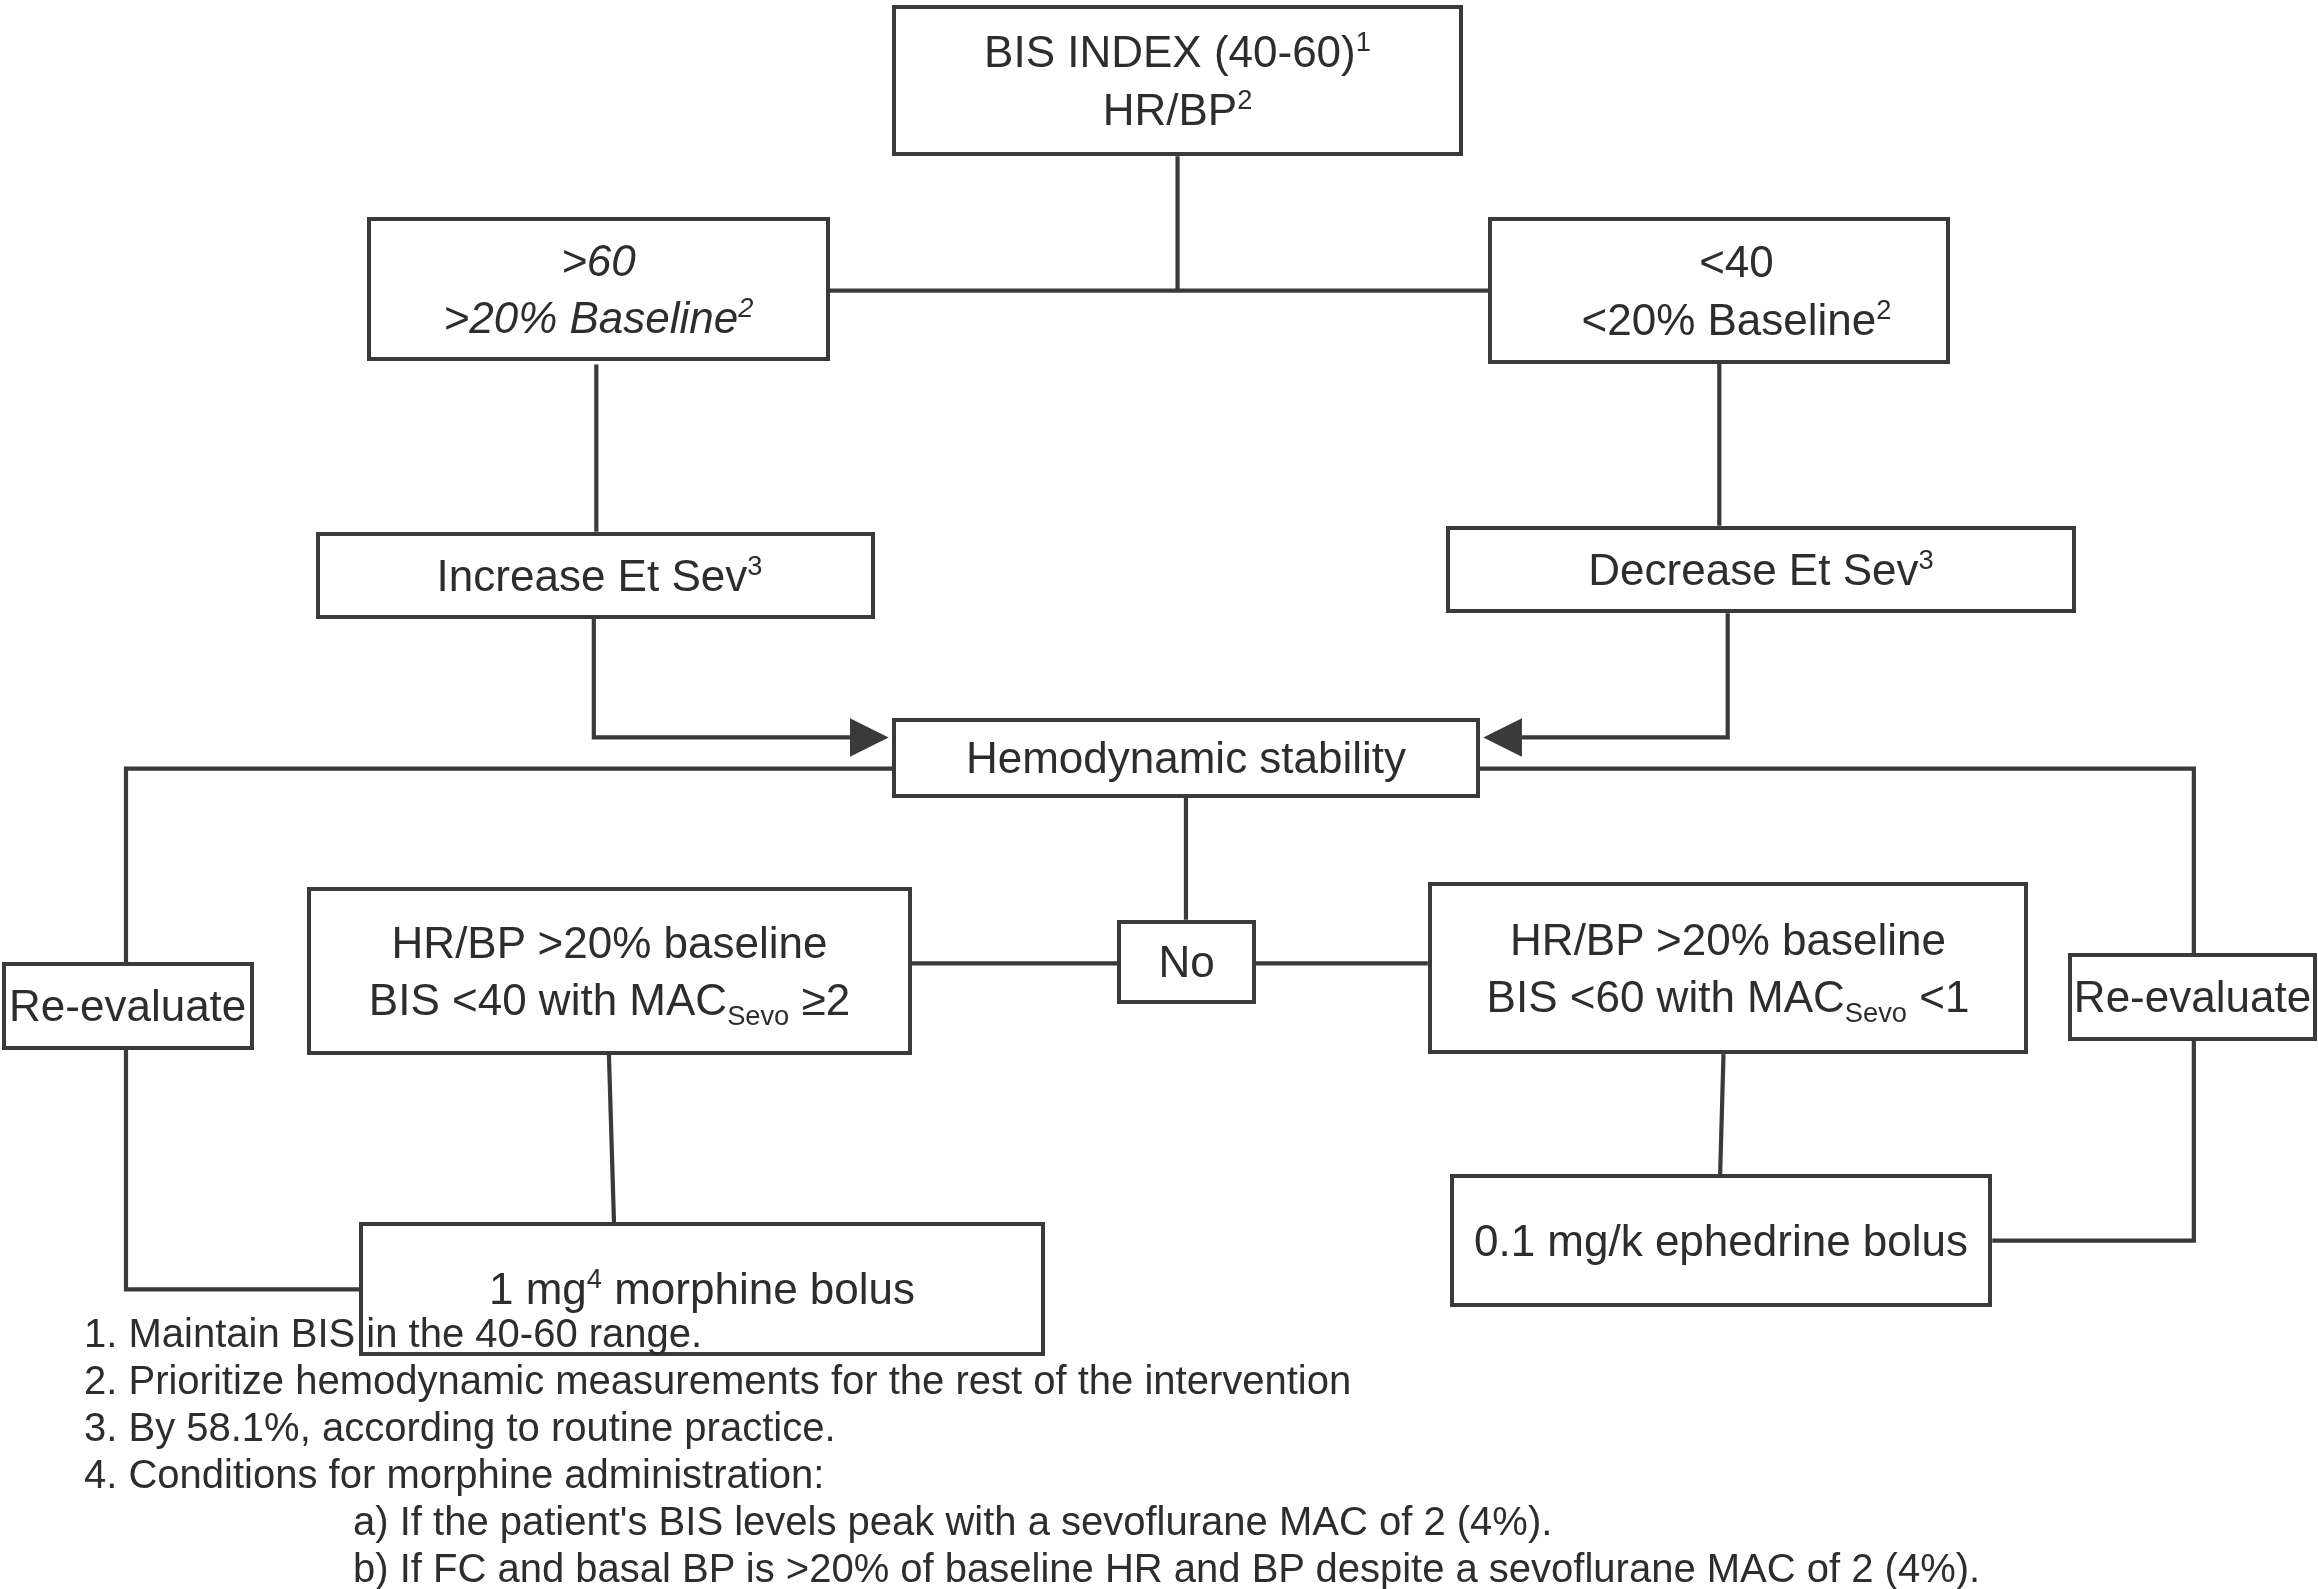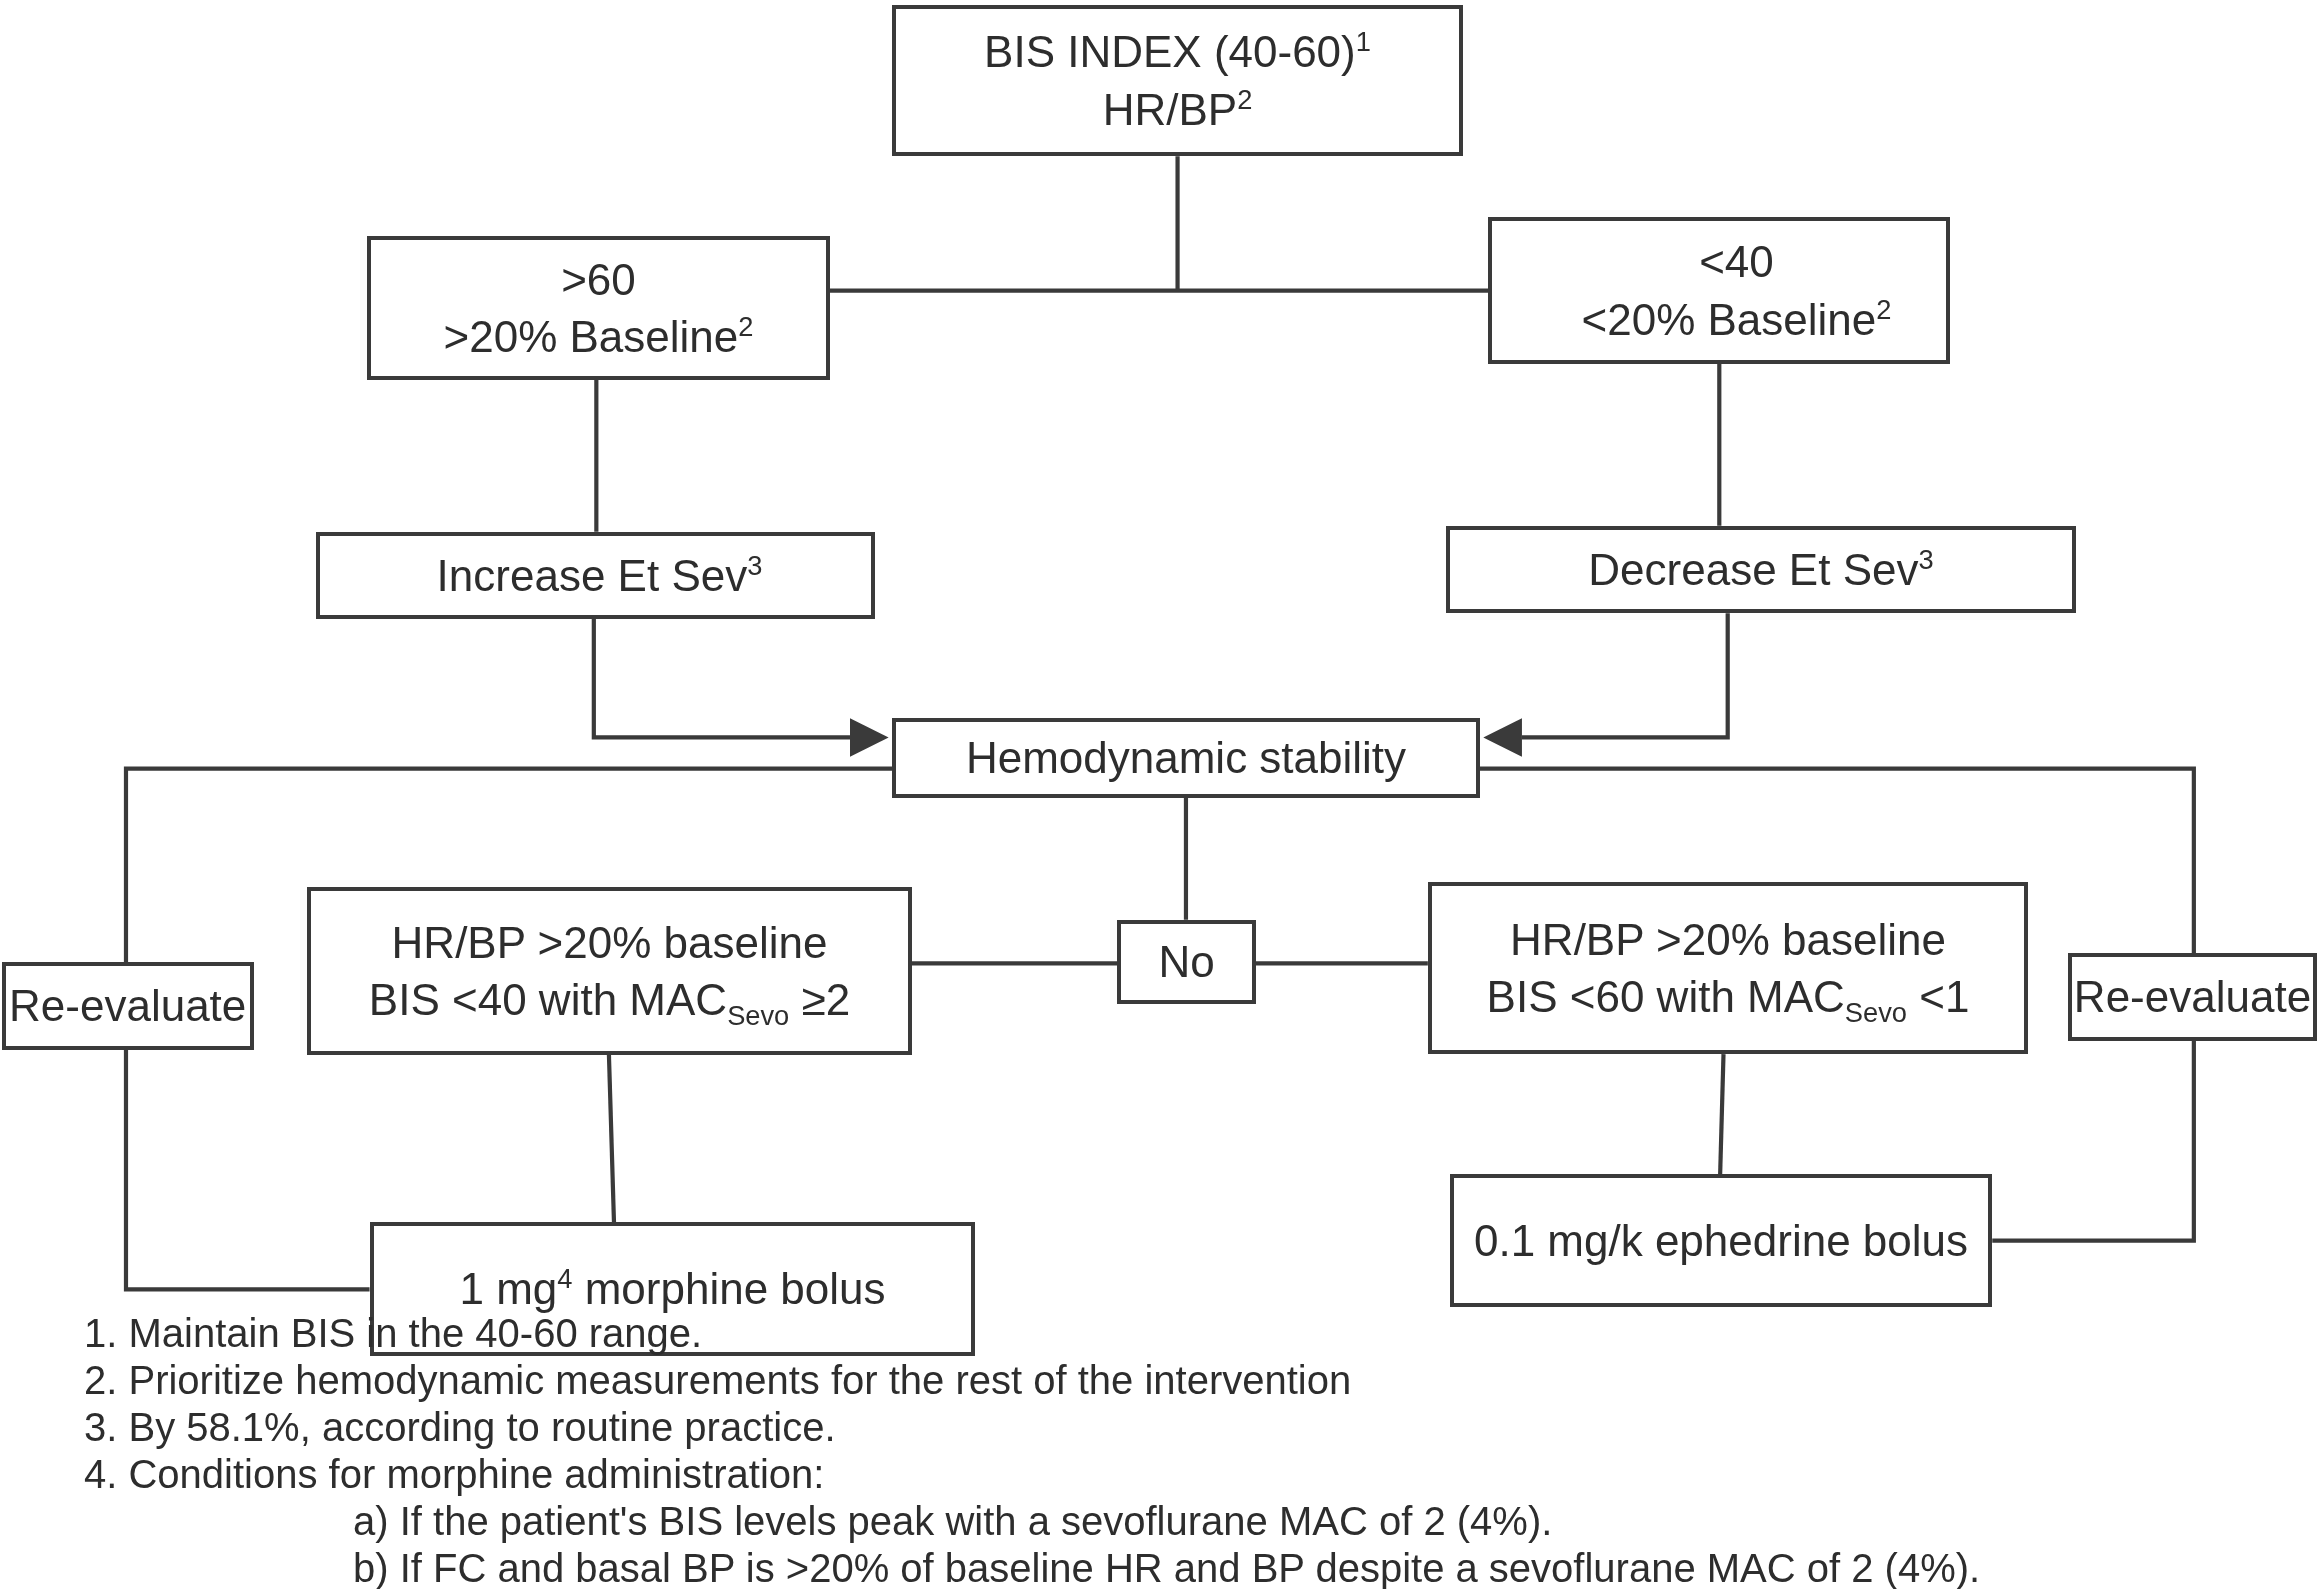--- a/index.html
+++ b/index.html
@@ -71,21 +71,21 @@
     <polyline points="1495,1147 1700,1147"></polyline>
     <polyline points="725,1256 731,1455"></polyline>
     <polyline points="2052,1255 2048,1398"></polyline>
   </svg>
 
   <div class="node" style="left:892px;top:5px;width:571px;height:151px;">
     <span class="line">BIS INDEX (40-60)<sup>1</sup></span>
     <span class="line">HR/BP<sup>2</sup></span>
   </div>
 
-  <div class="node" style="left:367px;top:236px;width:463px;height:144px;">
+  <div class="node" style="left:367px;top:217px;width:463px;height:144px;font-style:italic;">
     <span class="line">&gt;60</span>
     <span class="line">&gt;20% Baseline<sup>2</sup></span>
   </div>
 
   <div class="node" style="left:1488px;top:217px;width:462px;height:147px;padding-left:35px;">
     <span class="line">&lt;40</span>
     <span class="line">&lt;20% Baseline<sup>2</sup></span>
   </div>
 
   <div class="node" style="left:316px;top:532px;width:559px;height:87px;padding-left:8px;">
@@ -115,21 +115,21 @@
   </div>
 
   <div class="node" style="left:1.7px;top:962px;width:252px;height:88px;">
     <span class="line">Re-evaluate</span>
   </div>
 
   <div class="node" style="left:2068px;top:953px;width:249px;height:88px;">
     <span class="line">Re-evaluate</span>
   </div>
 
-  <div class="node" style="left:370px;top:1222px;width:605px;height:134px;">
+  <div class="node" style="left:359px;top:1222px;width:686px;height:134px;">
     <span class="line">1 mg<sup>4</sup> morphine bolus</span>
   </div>
 
   <div class="node" style="left:1450px;top:1174px;width:542px;height:133px;">
     <span class="line">0.1 mg/k ephedrine bolus</span>
   </div>
 
   <div class="footnotes">
     <div class="footnote">1. Maintain BIS in the 40-60 range.</div>
     <div class="footnote">2. Prioritize hemodynamic measurements for the rest of the intervention</div>

